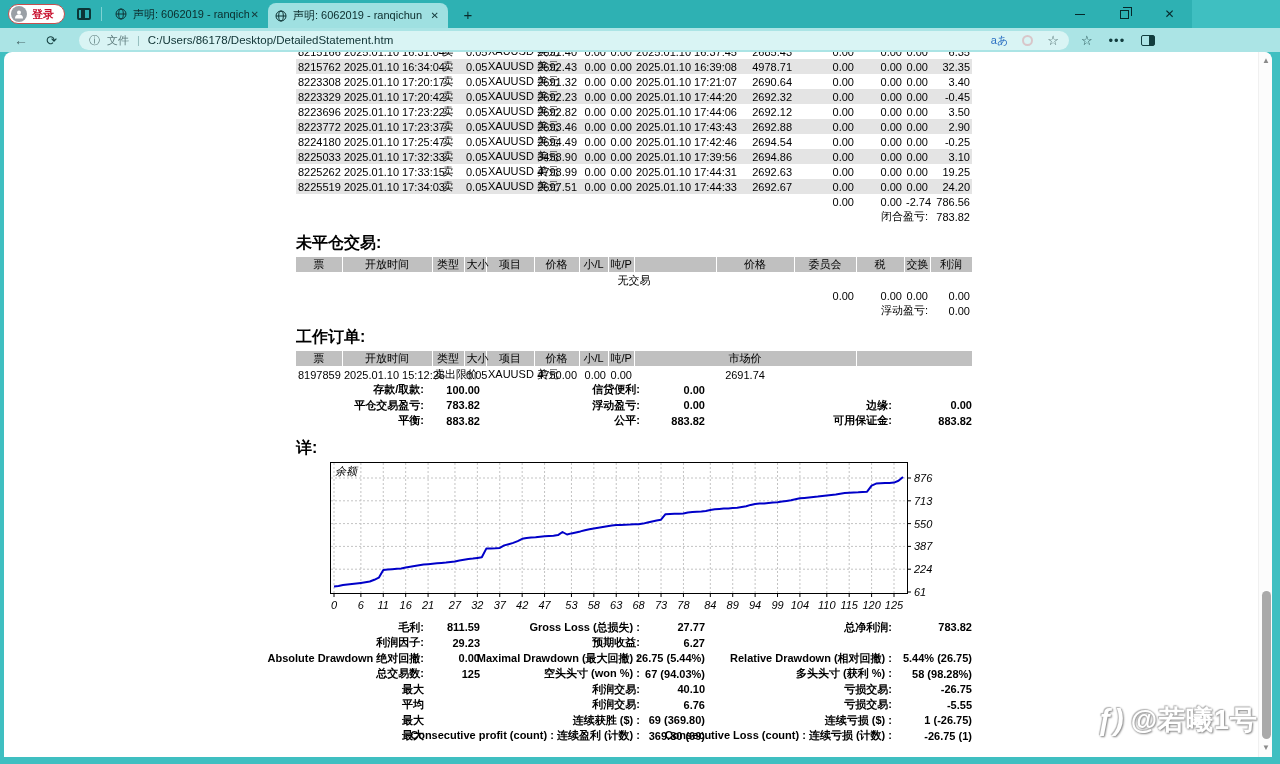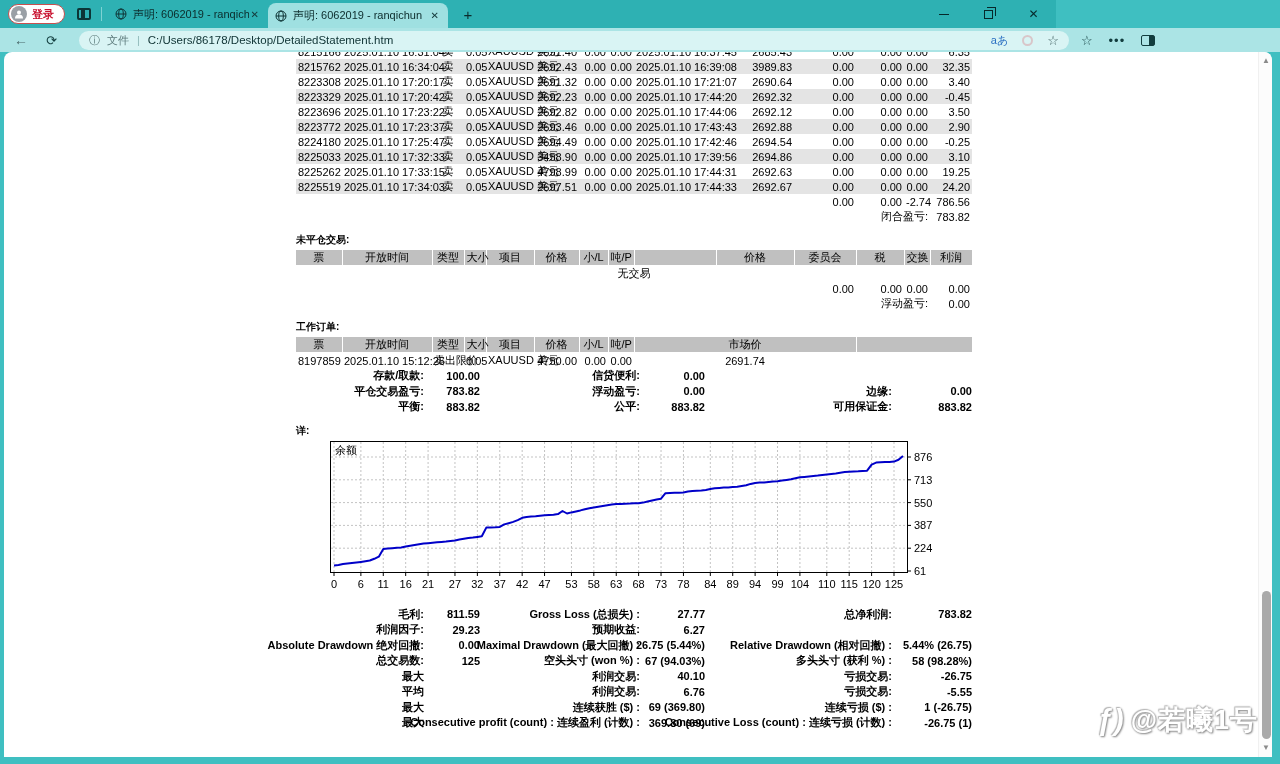--- a/index.html
+++ b/index.html
@@ -1,20 +1,20 @@
 <!DOCTYPE html>
 <html><head>
 <meta charset="utf-8">
 <style>
   * { margin:0; padding:0; box-sizing:border-box; }
   html,body { width:1280px; height:764px; overflow:hidden; }
   body { background:#3fbfc1; font-family:"Liberation Sans","DejaVu Sans",sans-serif; color:#000; }
 
   
-  .titlebar { position:absolute; left:0; top:0; width:1056px; height:28px; background:#2eb1b3; display:flex; align-items:center; }
+  .titlebar { position:absolute; left:0; top:0; width:1192px; height:28px; background:#2eb1b3; display:flex; align-items:center; }
   .profile-pill { display:flex; align-items:center; gap:5px; background:#fff; border:1px solid #c94f4f; border-radius:11px; height:20px; padding:0 10px 0 2px; margin-left:8px; cursor:pointer; }
   .avatar { width:16px; height:16px; border-radius:50%; background:#9aa0a6; display:inline-flex; align-items:center; justify-content:center; }
   .login-text { color:#c8102e; font-size:11px; font-weight:bold; }
   .ws-icon { width:14px; height:12px; border:2px solid #0c3536; border-radius:2px; margin-left:12px; position:relative; }
   .ws-icon:after { content:""; position:absolute; left:2px; top:-1px; width:4px; height:10px; background:#0c3536; }
   .tab-sep { width:1px; height:14px; background:#7fd2d3; margin:0 6px 0 10px; }
   .tab { display:flex; align-items:center; height:28px; width:160px; padding:0 7px; font-size:11px; color:#0b2b2b; cursor:pointer; }
   .tab.active { background:#9fe0e1; border-radius:8px 8px 0 0; height:25px; margin-top:3px; width:180px; }
   .tab .globe { display:inline-flex; margin-right:6px; flex:0 0 auto; }
   .tab-title { flex:1 1 auto; overflow:hidden; white-space:nowrap; }
@@ -49,28 +49,28 @@
   .report { position:absolute; left:292px; top:0; width:680px; }
 
   table.mt { border-collapse:collapse; table-layout:fixed; width:676px; font-size:11px; }
   table.mt td, table.mt th { height:15px; padding:0 2px; font-weight:normal; white-space:nowrap; overflow:visible; }
   tr.stripe td { background:#e4e4e4; }
   th.hd { background:#c0c0c0; font-weight:bold; text-align:center; border-right:1px solid #fff; border-bottom:1px solid #fff; font-size:11px; }
   .ar { text-align:right; } .ac { text-align:center; }
   .bold { font-weight:bold; }
   .clipwrap { overflow:hidden; }
   .clipwrap table { margin-top:-8px; }
-  .sec-label { font-weight:bold; font-size:10px; margin:9px 0 3px 0; }
+  .sec-label { font-weight:bold; font-size:16px; margin:9px 0 3px 0; }
 
   
   .grid-row { display:flex; width:676px; height:15.5px; align-items:center; font-size:11px; font-weight:bold; }
   .gc { display:flex; justify-content:flex-end; white-space:nowrap; overflow:visible; }
   .gc1{width:128px;} .gc2{width:56px;} .gc3{width:160px;} .gc4{width:65px;} .gc5{width:187px;} .gc6{width:80px;}
 
-  .chart-block { margin:2px 0 12px 34px; }
+  .chart-block { margin:2px 0 4px 34px;font-style:italic; }
 
   
   .watermark { position:absolute; right:14px; top:650px; font-size:27px; font-weight:bold; color:#fff;
     text-shadow:-1px -1px 1px #b5b5b5, 1px 1px 2px #8a8a8a, 0 0 2px #999; letter-spacing:1px; display:flex; align-items:center; gap:6px; }
   .wm-logo { font-style:italic; font-size:29px; }
 
   
   .scrollbar { position:absolute; right:0; top:0; bottom:0; width:14px; background:#fcfcfc; border-left:1px solid #f0f0f0; }
   .sb-arrow { position:absolute; left:0; width:14px; height:14px; color:#8a8a8a; font-size:8px; text-align:center; line-height:14px; cursor:pointer; }
   .sb-up { top:2px; } .sb-down { bottom:2px; }
@@ -189,21 +189,21 @@
             <tr class="stripe">
               <td class="ac">8215762</td>
               <td class="ac">2025.01.10 16:34:04</td>
               <td class="ac">卖</td>
               <td class="ac">0.05</td>
               <td class="ac">XAUUSD 美元</td>
               <td class="ar">2692.43</td>
               <td class="ar">0.00</td>
               <td class="ar">0.00</td>
               <td class="ac">2025.01.10 16:39:08</td>
-              <td class="ar">3989.83</td>
+              <td class="ar">4978.71</td>
               <td class="ar">0.00</td>
               <td class="ar">0.00</td>
               <td class="ar">0.00</td>
               <td class="ar">32.35</td>
             </tr>
             <tr>
               <td class="ac">8223308</td>
               <td class="ac">2025.01.10 17:20:17</td>
               <td class="ac">卖</td>
               <td class="ac">0.05</td>

